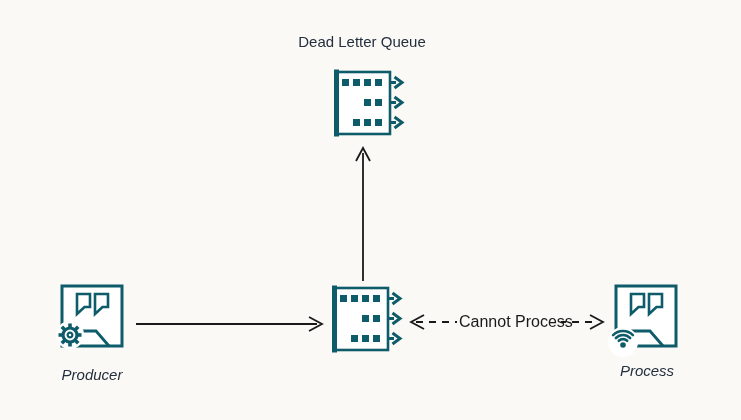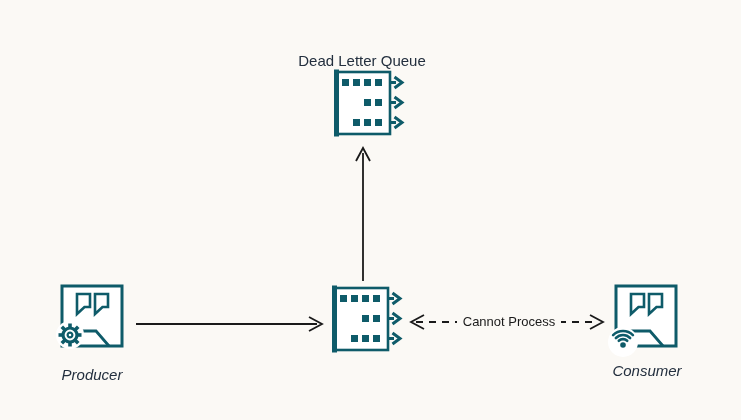--- a/index.html
+++ b/index.html
@@ -27,21 +27,21 @@
   .title-label {
     color: var(--label, #232f3e);
     font-size: 15px;
     text-align: center;
     white-space: nowrap;
   }
   .connectors { color: var(--connector, #1a1a1a); }
   .edge-label {
     color: var(--connector, #1a1a1a);
     background: var(--bg, #fbf9f5);
-    font-size: 13px;
+    font-size: 16px;
     text-align: center;
     white-space: nowrap;
     padding: 0 2px;
     line-height: 18px;
   }
 </style>
 </head>
 <body>
 
 <div class="stage">
@@ -60,21 +60,21 @@
 
     <g stroke="currentColor" fill="none" stroke-width="1.8">
       <line x1="416" y1="322" x2="598" y2="322" stroke-dasharray="7 6"></line>
       <polyline points="424,315 411,322 424,329"></polyline>
       <polyline points="590,315 603,322 590,329"></polyline>
     </g>
   </svg>
 
   <div class="edge-label abs" style="left:457px;top:313px;width:100px">Cannot Process</div>
 
-  <div class="title-label abs" style="left:262px;top:52px;width:200px">Dead Letter Queue</div>
+  <div class="title-label abs" style="left:262px;top:33px;width:200px">Dead Letter Queue</div>
 
   <div class="node-icon abs" style="left:332px;top:68px">
     <svg width="74" height="70" viewBox="0 0 74 70">
       <rect x="5" y="4" width="53" height="62" fill="#ffffff" stroke="currentColor" stroke-width="2.6"></rect>
       <line x1="4.5" y1="1.5" x2="4.5" y2="68.5" stroke="currentColor" stroke-width="5"></line>
       <g fill="currentColor">
         <rect x="10" y="11" width="7" height="7"></rect>
           <rect x="21" y="11" width="7" height="7"></rect>
         <rect x="32" y="11" width="7" height="7"></rect>
           <rect x="43" y="11" width="7" height="7"></rect>
@@ -163,15 +163,15 @@
         <g stroke="currentColor" stroke-width="2.6" fill="none" stroke-linecap="round">
           <path d="M-4.2,2.8 A6 6 0 0 1 4.2,2.8"></path>
           <path d="M-7.1,0 A10 10 0 0 1 7.1,0"></path>
           <path d="M-9.9,-2.9 A14 14 0 0 1 9.9,-2.9"></path>
         </g>
         <circle cy="7" r="2.8" fill="currentColor"></circle>
       </g>
     </svg>
   </div>
 
-  <div class="node-label abs" style="left:587px;top:362px;width:120px">Consumer</div>
+  <div class="node-label abs" style="left:587px;top:362px;width:120px">Process</div>
 
 </div>
 
 </body></html>

